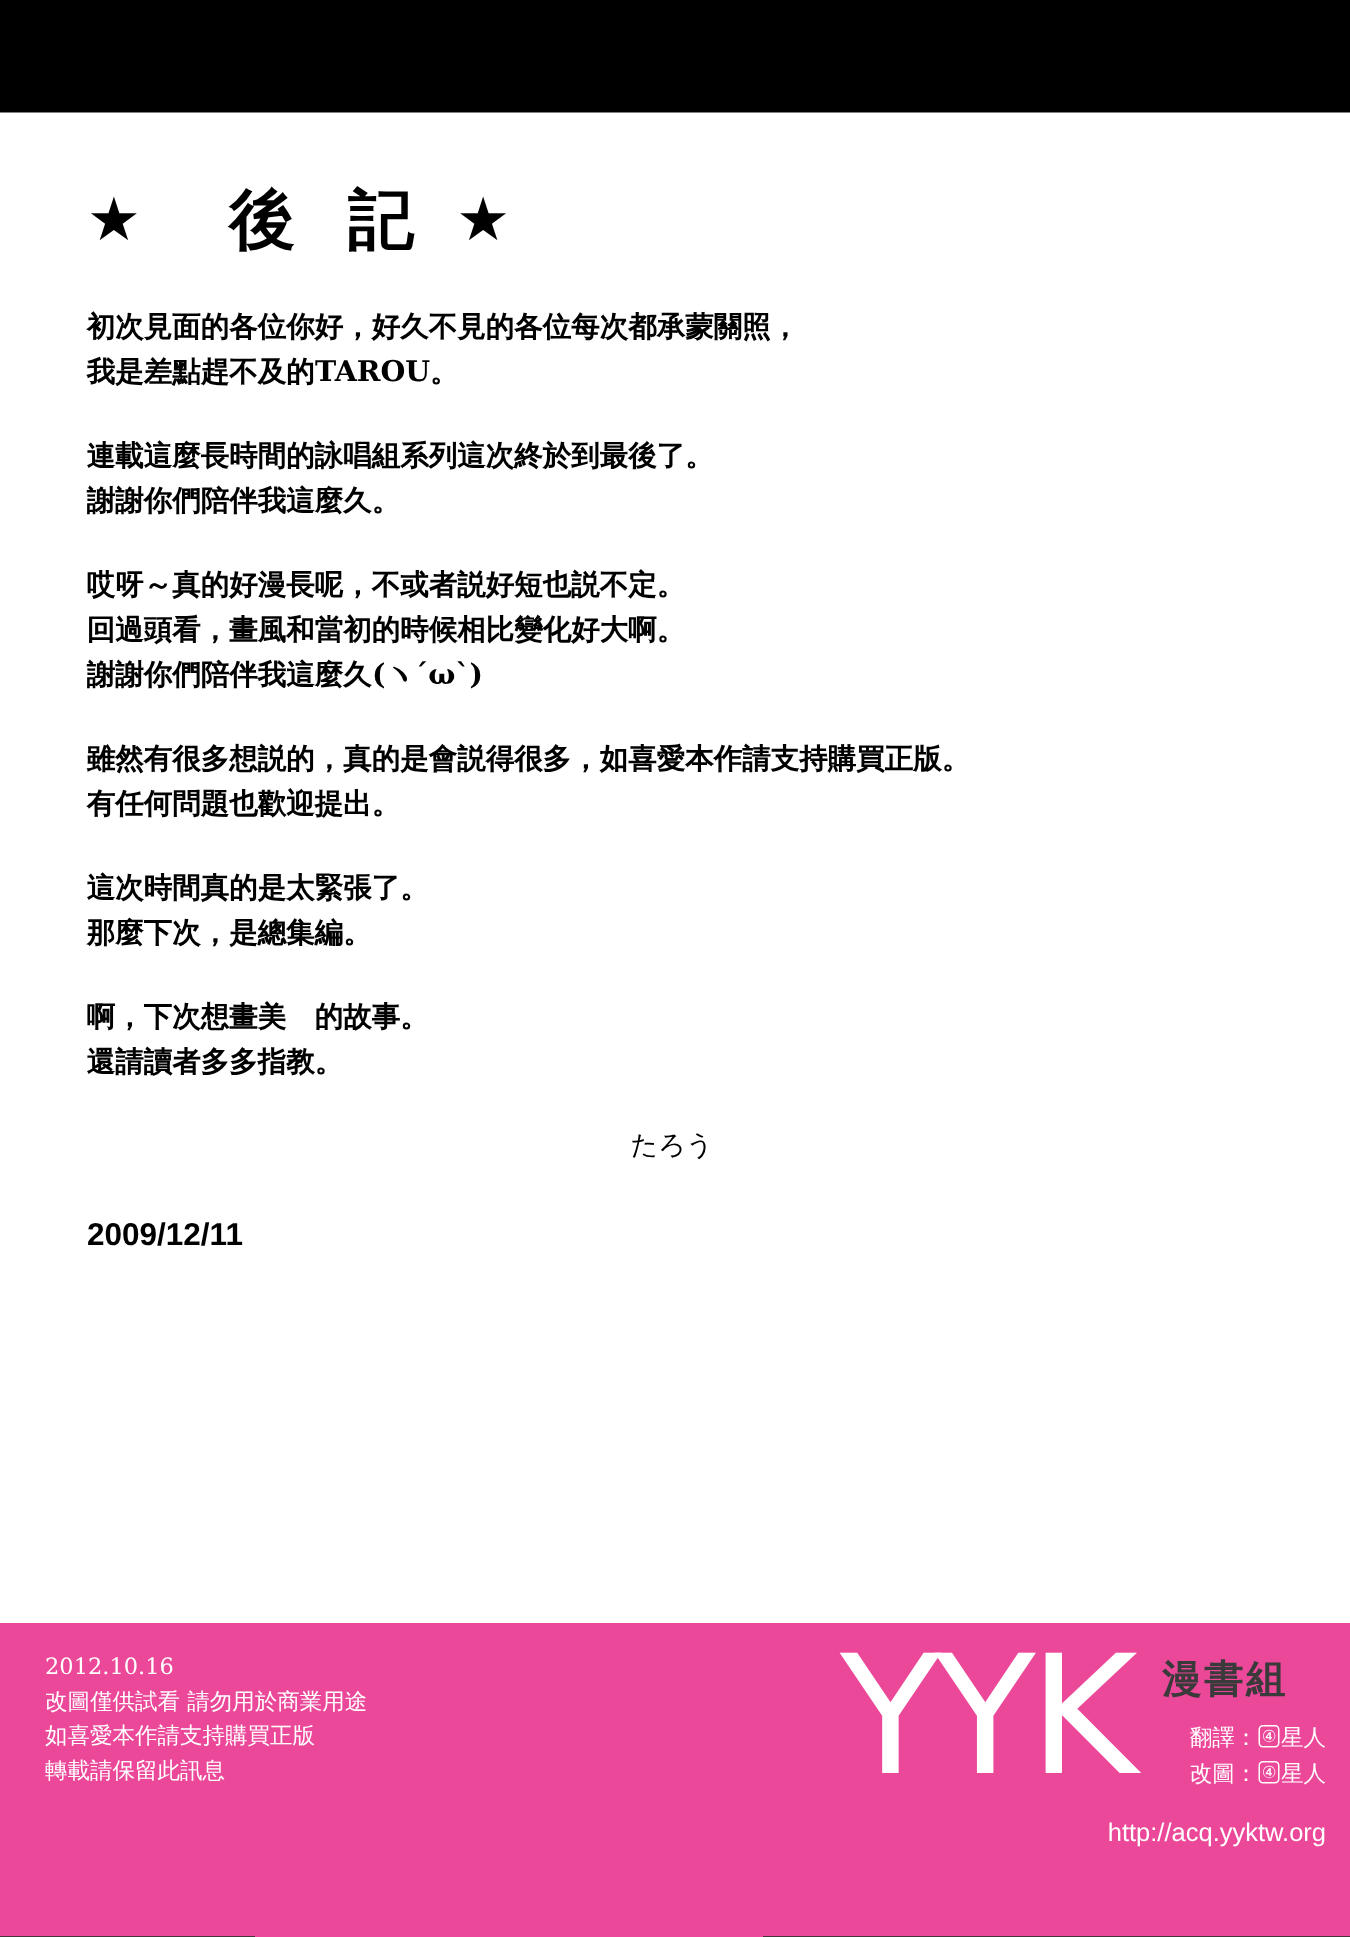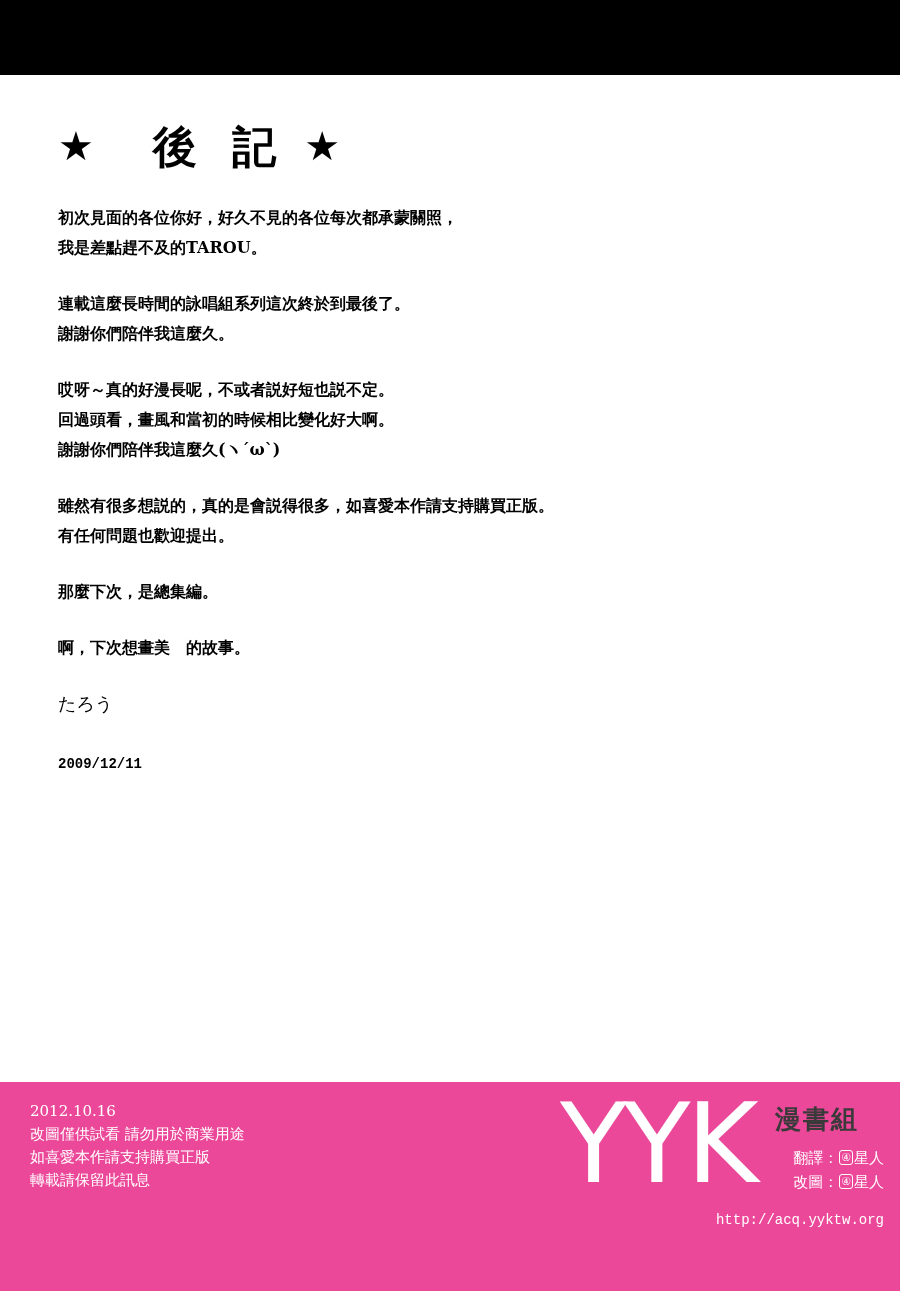--- a/index.html
+++ b/index.html
@@ -52,39 +52,40 @@
     position: absolute;
     left: 58px;
     top: 128px;
     width: 780px;
     color: #000000;
   }
   .para {
     margin: 0 0 26px 0;
   }
   .line {
-    font-size: 16px;
+    font-size: 19px;
     font-weight: bold;
     line-height: 30px;
     white-space: pre-wrap;
     font-family: "DejaVu Serif", "Liberation Serif", serif;
   }
   .sig {
     margin-top: 26px;
     font-size: 18px;
     font-weight: normal;
     line-height: 30px;
     font-family: "DejaVu Serif", "Liberation Serif", serif;
+    text-align: center;
   }
   .date {
     margin-top: 32px;
-    font-size: 14px;
+    font-size: 21px;
     font-weight: bold;
     line-height: 26px;
-    font-family: Liberation Mono, monospace;
+    font-family: Liberation Sans, sans-serif;
   }
   
   .footer {
     position: absolute;
     left: 0;
     top: 1082px;
     width: 900px;
     height: 209px;
     background: #ec4899;
     color: #ffffff;
@@ -136,23 +137,23 @@
     top: 64px;
     text-align: left;
     font-size: 15px;
     line-height: 24px;
     font-family: "DejaVu Serif", "Liberation Serif", serif;
   }
   .site {
     position: absolute;
     right: 16px;
     top: 130px;
-    font-size: 14px;
+    font-size: 17px;
     color: #ffffff;
-    font-family: Liberation Mono, monospace;
+    font-family: Liberation Sans, sans-serif;
   }
   .emoji-box {
     display: inline-block;
     border: 1px solid #ffffff;
     border-radius: 3px;
     font-size: 11px;
     line-height: 13px;
     padding: 0 1px;
     margin: 0 1px;
     vertical-align: 2px;
@@ -188,25 +189,27 @@
         <div class="line">回過頭看，畫風和當初的時候相比變化好大啊。</div>
         <div class="line">謝謝你們陪伴我這麼久(ヽ´ω`)</div>
       </div>
 
       <div class="para">
         <div class="line">雖然有很多想説的，真的是會説得很多，如喜愛本作請支持購買正版。</div>
         <div class="line">有任何問題也歡迎提出。</div>
       </div>
 
       <div class="para">
+        <div class="line">這次時間真的是太緊張了。</div>
         <div class="line">那麼下次，是總集編。</div>
       </div>
 
       <div class="para">
         <div class="line">啊，下次想畫美　的故事。</div>
+        <div class="line">還請讀者多多指教。</div>
       </div>
 
       <div class="sig">たろう</div>
 
       <div class="date">2009/12/11</div>
 
     </div>
   </div>
 
   <div class="footer">

